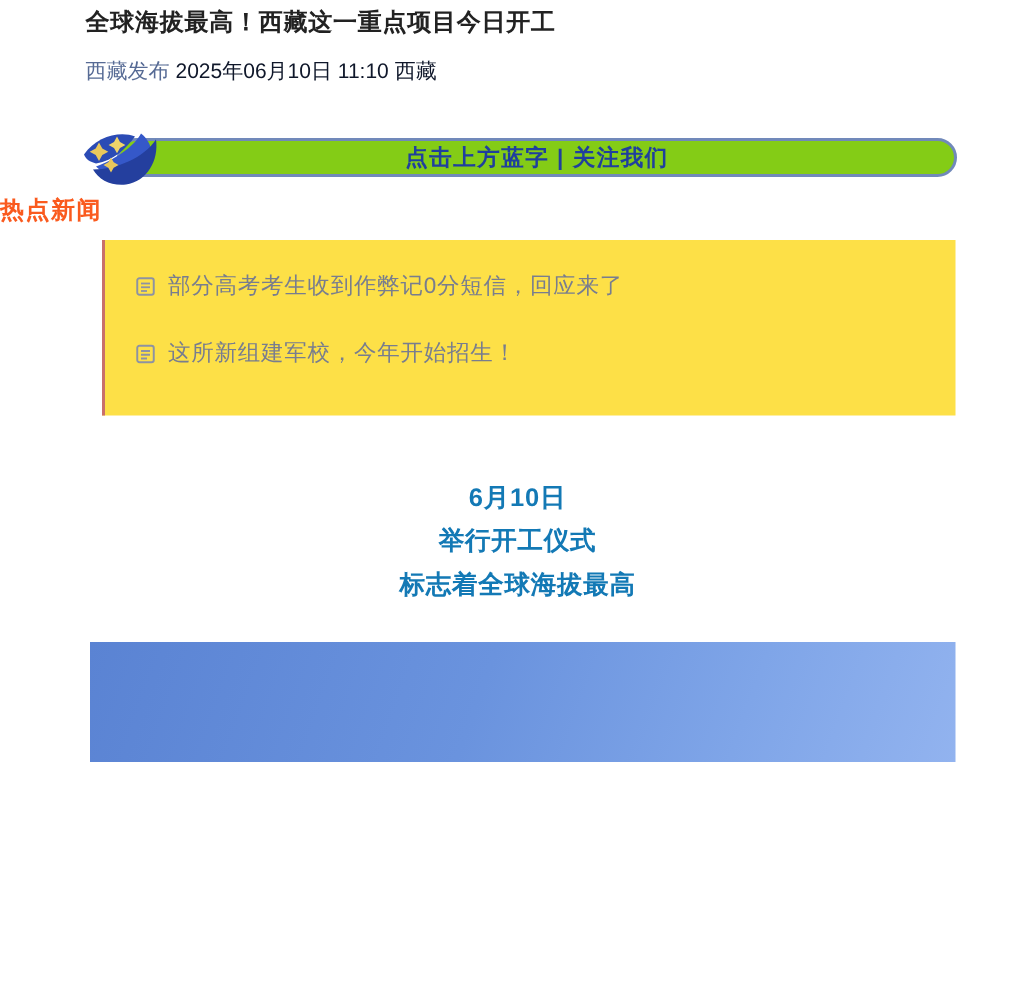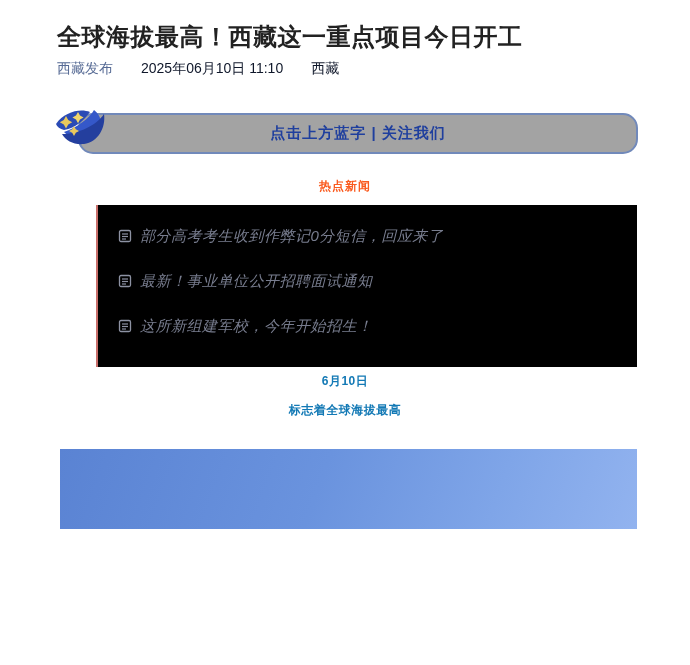--- a/index.html
+++ b/index.html
@@ -1,59 +1,59 @@
 <!DOCTYPE html>
 <html><head>
 <meta charset="utf-8">
 <style>
   html,body{margin:0;padding:0;}
   body{
     width:690px;height:665px;background:#ffffff;position:relative;overflow:hidden;
     font-family:"Liberation Sans","DejaVu Sans",sans-serif;
   }
   .title{
-    margin:24px 57px 0 57px;
-    font-size:24px;line-height:26px;font-weight:700;color:#222222;
+    margin:3px 57px 0 57px;
+    font-size:16px;line-height:26px;font-weight:700;color:#222222;
     letter-spacing:0.5px;
   }
   .byline{
     margin:9px 57px 0 57px;
-    font-size:14px;line-height:18px;display:flex;align-items:baseline;gap:28px;
+    font-size:14px;line-height:18px;display:flex;align-items:baseline;gap:4px;
     white-space:nowrap;
   }
   .account{color:#576b95;}
   .pubdate,.publoc{color:#0f172a;}
   .banner{position:relative;margin-top:36px;height:28px;}
   .pill{
-    position:absolute;left:78px;right:52px;top:0;height:41px;
+    position:absolute;left:78px;right:52px;top:0;height:26px;
     border:2px solid #7189ba;border-radius:15px;
     display:flex;align-items:center;justify-content:center;
-    background:#a3a3a3;box-sizing:border-box;
+    background:#84cc16;box-sizing:border-box;
   }
   .pill-text{color:#1f3f9e;font-weight:700;font-size:15px;letter-spacing:1px;}
   .banner-logo{position:absolute;left:50px;top:-9px;width:62px;height:46px;z-index:2;}
   .hot-heading{
-    margin-top:36px;text-align:center;
-    color:#fa5a1e;font-weight:700;font-size:12px;line-height:18px;letter-spacing:1px;
+    margin-top:12px;text-align:left;
+    color:#fa5a1e;font-weight:700;font-size:16px;line-height:18px;letter-spacing:1px;
   }
   .hot-box{
-    margin:10px 53px 0 96px;
-    background:#000000;border-left:2px solid #c96f6b;
-    padding:22px 10px 33px 20px;box-sizing:border-box;font-style:italic;
+    margin:10px 53px 0 68px;
+    background:#fde047;border-left:2px solid #c96f6b;
+    padding:22px 10px 33px 20px;box-sizing:border-box;
   }
   .hot-item{
     display:flex;align-items:center;gap:8px;
     font-size:15px;line-height:17px;color:#787d8f;
     margin-bottom:28px;letter-spacing:0.5px;
   }
   .hot-item:last-child{margin-bottom:0;}
   .doc-icon{flex:0 0 auto;display:inline-flex;}
   .highlight{
-    text-align:center;
-    color:#1379b5;font-weight:700;font-size:12px;line-height:29px;
+    margin-top:40px;text-align:center;
+    color:#1379b5;font-weight:700;font-size:17px;line-height:29px;
     letter-spacing:0.5px;
   }
   .sky-photo{
     margin:24px 53px 0 60px;height:80px;
     background:linear-gradient(110deg,#5a83d3 0%,#6a93de 45%,#7fa5e8 75%,#92b3ef 100%);
   }
 </style>
 </head>
 <body>
 
@@ -95,33 +95,23 @@
   </div>
   <div class="hot-item">
     <span class="doc-icon">
       <svg width="14" height="14" viewBox="0 0 14 14">
           <rect x="1.5" y="1.5" width="11" height="11" rx="1.5" fill="none" stroke="#8d92a3" stroke-width="1.3"></rect>
           <line x1="4" y1="5" x2="10" y2="5" stroke="#8d92a3" stroke-width="1.2"></line>
           <line x1="4" y1="7.5" x2="10" y2="7.5" stroke="#8d92a3" stroke-width="1.2"></line>
           <line x1="4" y1="10" x2="8" y2="10" stroke="#8d92a3" stroke-width="1.2"></line>
         </svg>
     </span>
-    <span>最新！事业单位公开招聘面试通知</span>
-  </div>
-  <div class="hot-item">
-    <span class="doc-icon">
-      <svg width="14" height="14" viewBox="0 0 14 14">
-          <rect x="1.5" y="1.5" width="11" height="11" rx="1.5" fill="none" stroke="#8d92a3" stroke-width="1.3"></rect>
-          <line x1="4" y1="5" x2="10" y2="5" stroke="#8d92a3" stroke-width="1.2"></line>
-          <line x1="4" y1="7.5" x2="10" y2="7.5" stroke="#8d92a3" stroke-width="1.2"></line>
-          <line x1="4" y1="10" x2="8" y2="10" stroke="#8d92a3" stroke-width="1.2"></line>
-        </svg>
-    </span>
     <span>这所新组建军校，今年开始招生！</span>
   </div>
 </div>
 
 <div class="highlight">
   <div>6月10日</div>
+  <div>举行开工仪式</div>
   <div>标志着全球海拔最高</div>
 </div>
 
 <div class="sky-photo"></div>
 
 </body></html>

